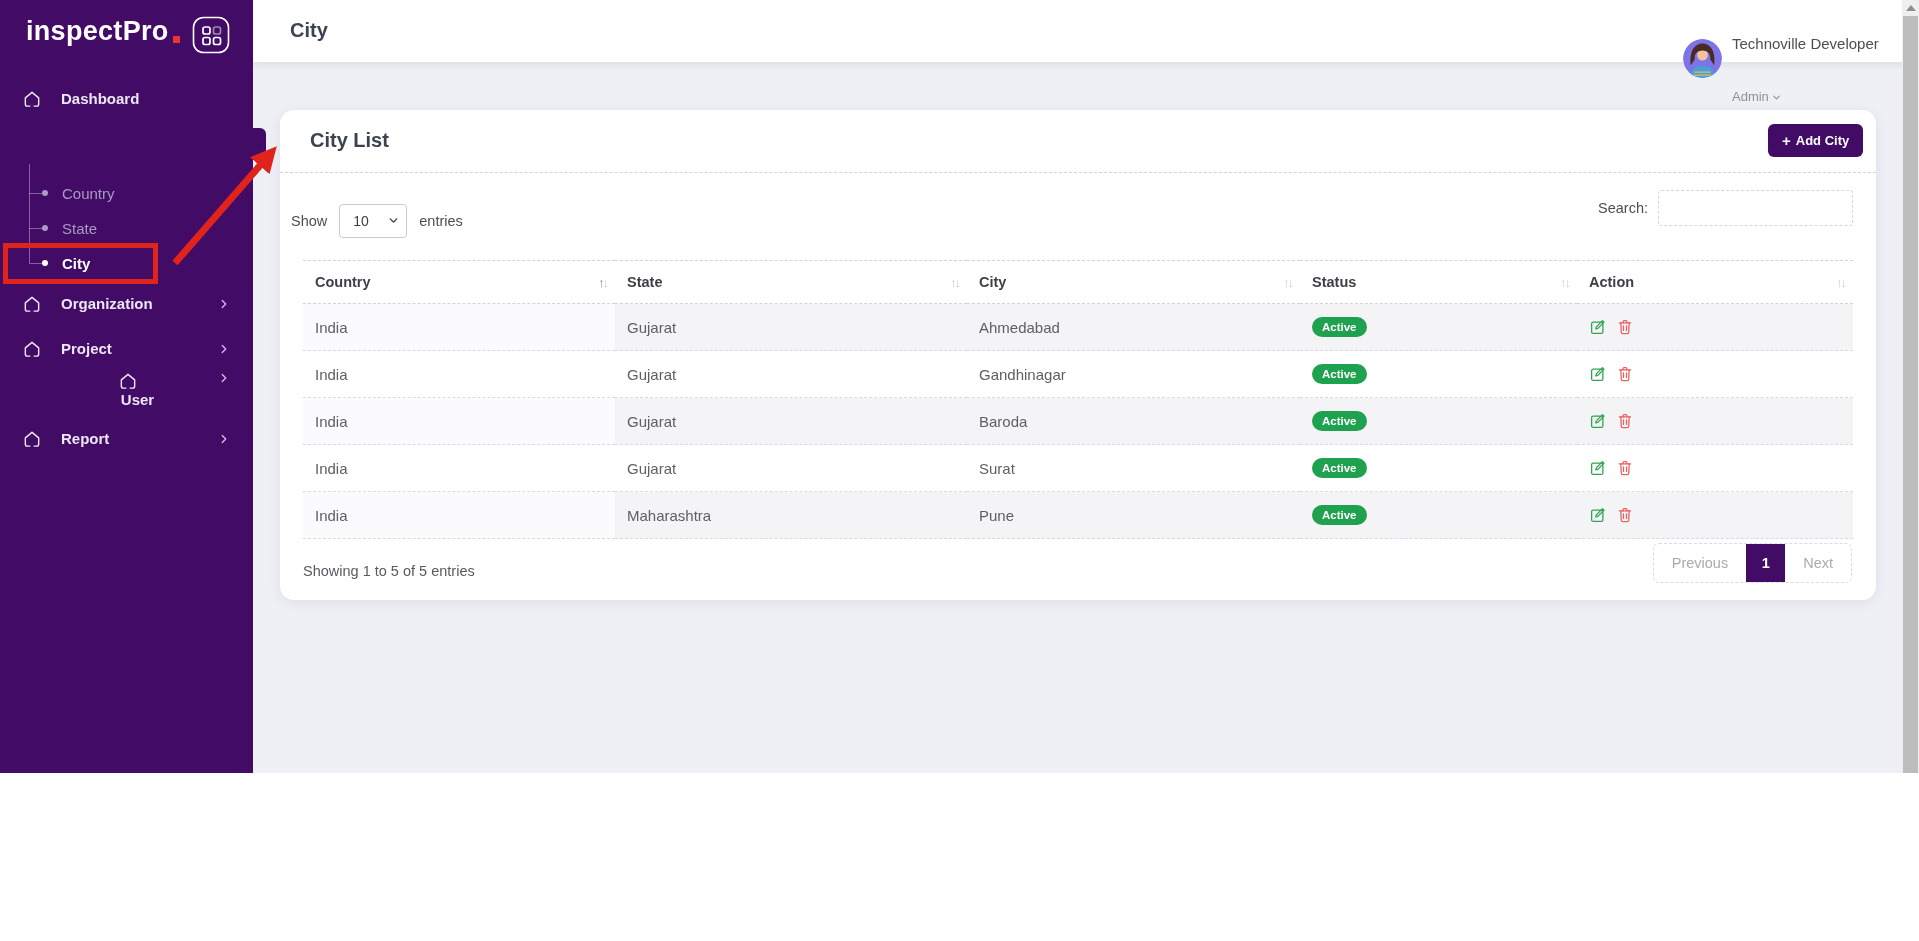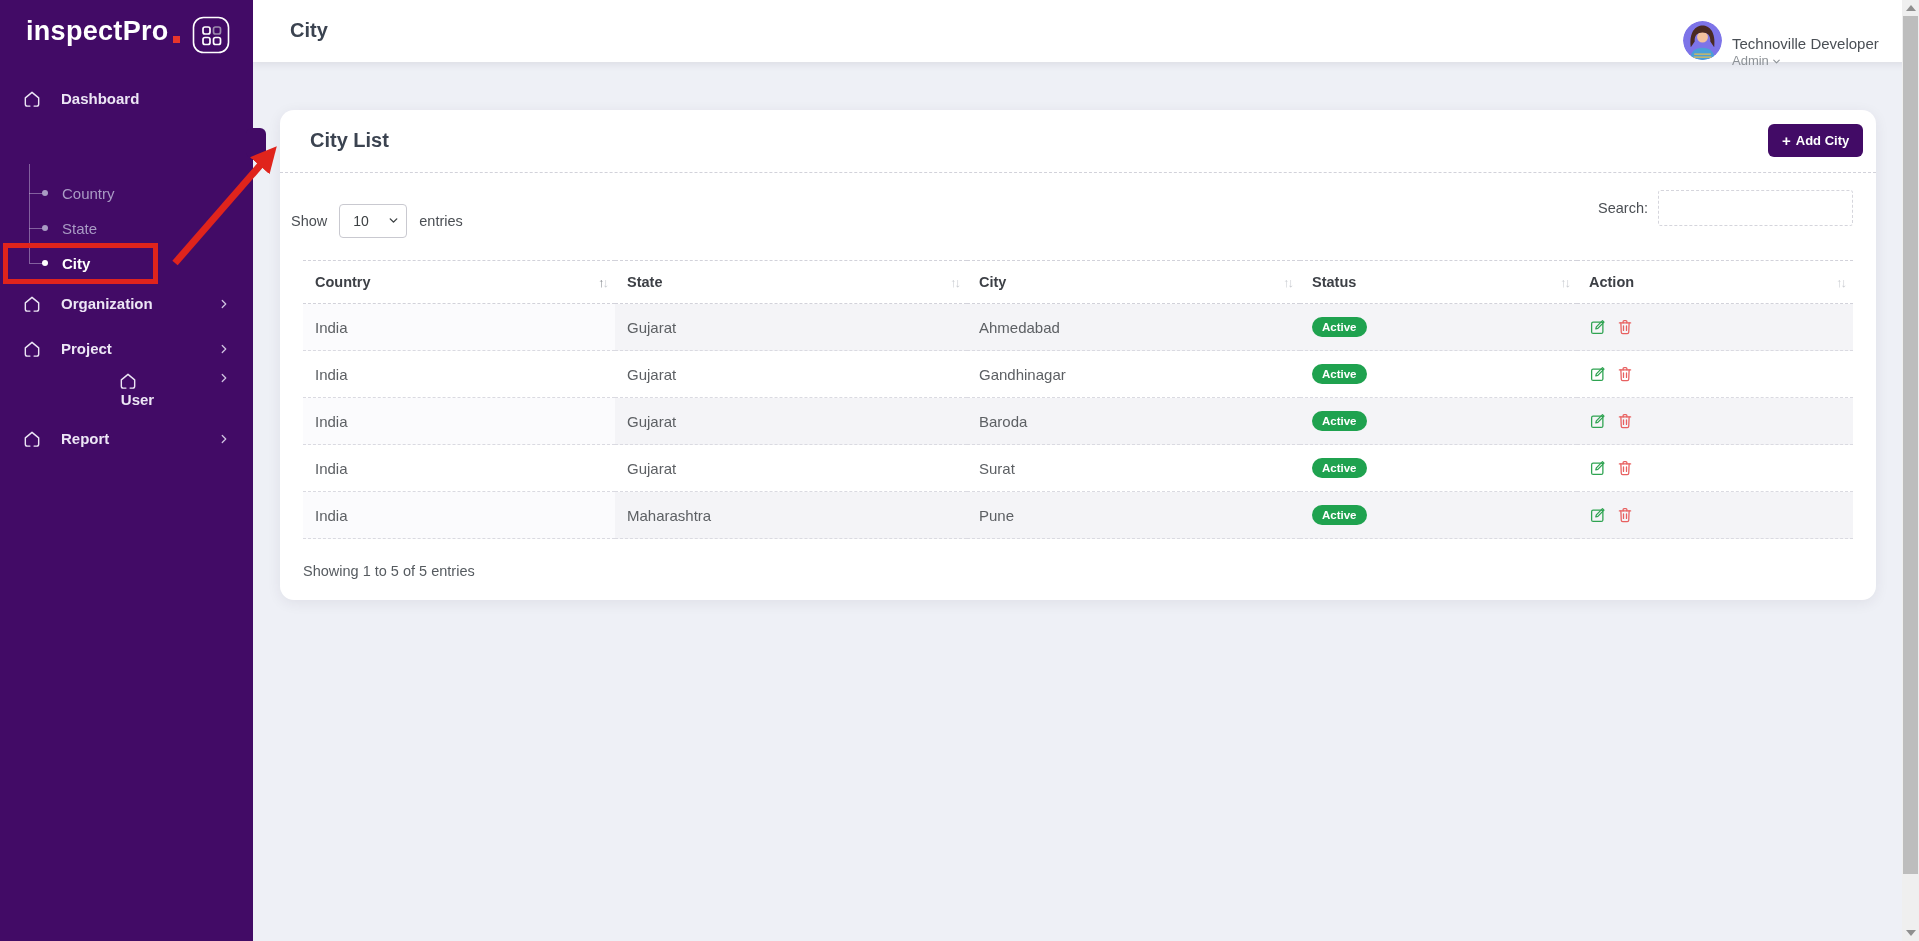--- a/index.html
+++ b/index.html
@@ -1,17 +1,17 @@
 <!DOCTYPE html>
 <html><head>
 <meta charset="utf-8">
 <style>
   * { margin:0; padding:0; box-sizing:border-box; }
   html,body { width:1919px; height:941px; font-family:"Liberation Sans", sans-serif; }
-  #app { position:relative; width:1919px; height:941px; background:#eef0f6; overflow:hidden; }
+  #app { position:relative; width:1919px; height:773px; background:#eef0f6; overflow:hidden; }
 
   
   .sidebar { position:absolute; left:0; top:0; width:253px; height:941px; background:#420b66; z-index:2; }
   .logo { position:absolute; left:26px; top:12px; display:flex; align-items:flex-end; }
   .logo-text { color:#ffffff; font-size:27px; font-weight:800; letter-spacing:.3px; line-height:38px; }
   .logo-dot { width:7px; height:7px; background:#e8362c; margin-left:4px; margin-bottom:7px; }
   .grid-icon { position:absolute; left:192px; top:16px; }
   .mi { position:absolute; left:0; width:253px; height:45px; display:flex; align-items:center; padding-left:22px; color:#ece6f5; cursor:pointer; }
   .mi .mi-icon { width:20px; height:20px; margin-right:19px; flex:0 0 auto; color:#ece6f5; }
   .mi .mi-label { font-size:15px; font-weight:600; }
@@ -30,21 +30,21 @@
   .tree-dot { position:absolute; left:42px; width:6px; height:6px; border-radius:50%; background:#a99bc4; }
   .tree-dot.white { background:#ffffff; }
 
   
   .topbar { position:absolute; left:253px; top:0; width:1666px; height:62px; background:#ffffff; box-shadow:0 2px 8px rgba(47,43,61,.10); z-index:1; }
   .page-title { position:absolute; left:290px; top:19px; font-size:20px; font-weight:700; color:#3b4350; }
   .user-box { position:absolute; left:1683px; top:11px; display:flex; align-items:center; cursor:pointer; }
   .avatar { width:39px; height:39px; border-radius:50%; overflow:hidden; flex:0 0 auto; }
   .user-meta { margin-left:10px; }
   .user-name { font-size:15px; color:#4a4f55; line-height:18px;margin-top:24px; }
-  .user-role { font-size:13px; color:#8d9297; line-height:16px; display:flex; align-items:center; gap:2px; }
+  .user-role { font-size:13px; color:#8d9297; line-height:16px; display:flex; align-items:center; gap:2px;margin-top:36px; }
   .user-role svg { width:11px; height:11px; color:#8d9297; }
 
   
   .card { position:absolute; left:280px; top:110px; width:1596px; height:490px; background:#ffffff; border-radius:14px; box-shadow:0 3px 14px rgba(47,43,61,.08); }
   .card-title { position:absolute; left:30px; top:19px; font-size:20px; font-weight:700; color:#3b4350; }
   .add-btn { position:absolute; left:1488px; top:14px; height:33px; padding:0 14px; background:#420b66; color:#fff; border:none; border-radius:6px; font-size:13px; font-weight:700; font-family:"Liberation Sans",sans-serif; display:flex; align-items:center; gap:5px; cursor:pointer; }
   .add-btn .plus { font-size:15px; font-weight:800; }
   .card-divider { position:absolute; left:0; top:62px; width:1596px; border-top:1px dashed #d2d2da; }
 
   .ctrl-left { position:absolute; left:11px; top:82px; display:flex; align-items:center; font-size:14.5px; color:#4b4f54; }
@@ -391,20 +391,25 @@
                 <path d="M9.5 6.5V4.8a1.3 1.3 0 0 1 1.3-1.3h2.4a1.3 1.3 0 0 1 1.3 1.3v1.7"></path>
                 <path d="M6.5 6.5 7 19a2 2 0 0 0 2 1.9h6a2 2 0 0 0 2-1.9l.5-12.5"></path>
                 <path d="M10 10.5v6M14 10.5v6"></path>
               </svg>
             </button>
         </div>
       </div>
     </div>
 
     <div class="summary">Showing 1 to 5 of 5 entries</div>
+    <div class="pager">
+      <button class="pg-btn">Previous</button>
+      <span class="pg-current">1</span>
+      <button class="pg-btn">Next</button>
+    </div>
   </section>
 
   <div class="sb-track"></div>
   <div class="sb-arrow sb-up"></div>
   <div class="sb-thumb"></div>
   <div class="sb-arrow sb-down"></div>
 
   <div class="anno-box"></div>
   <svg class="anno-arrow" viewBox="0 0 160 160">
     <defs>

